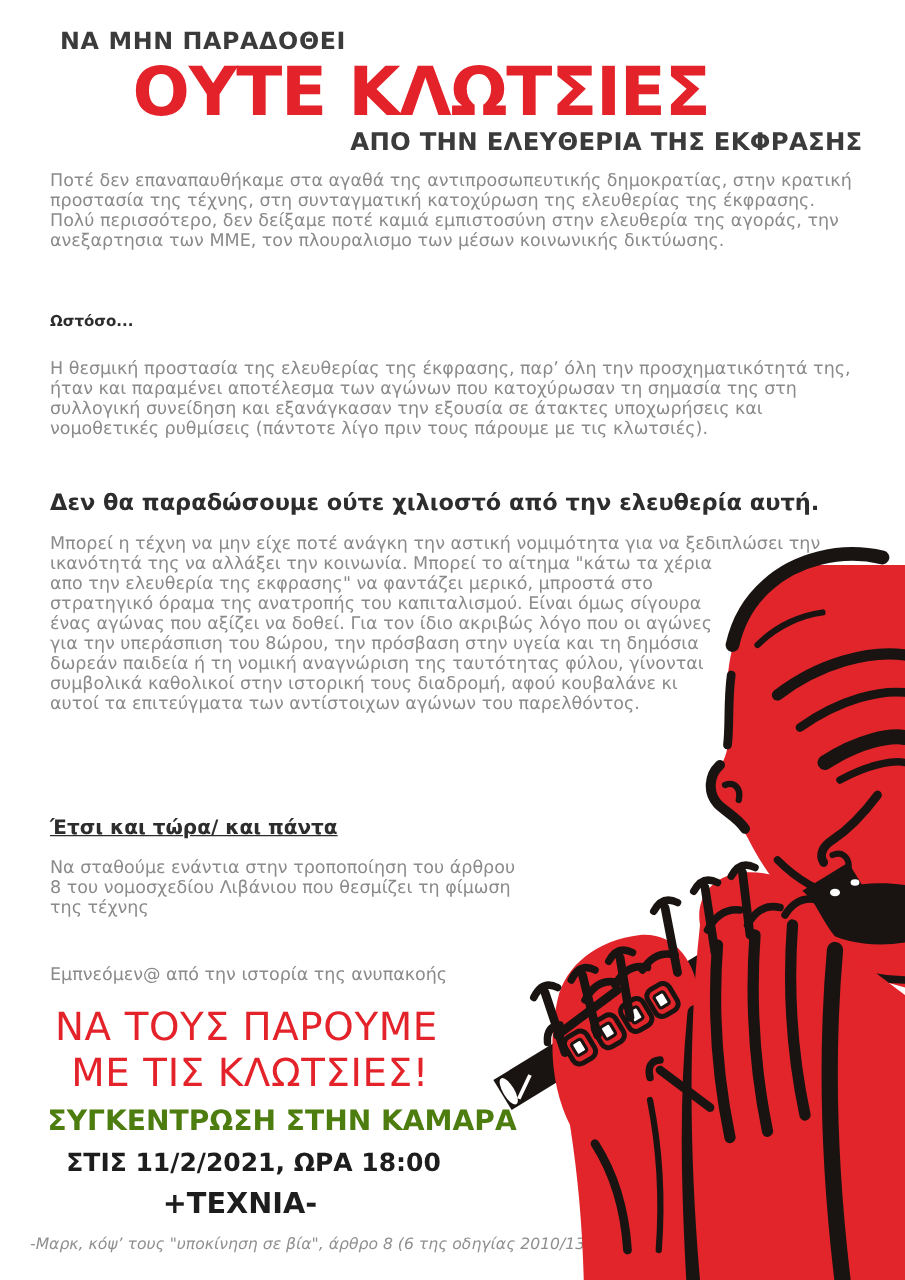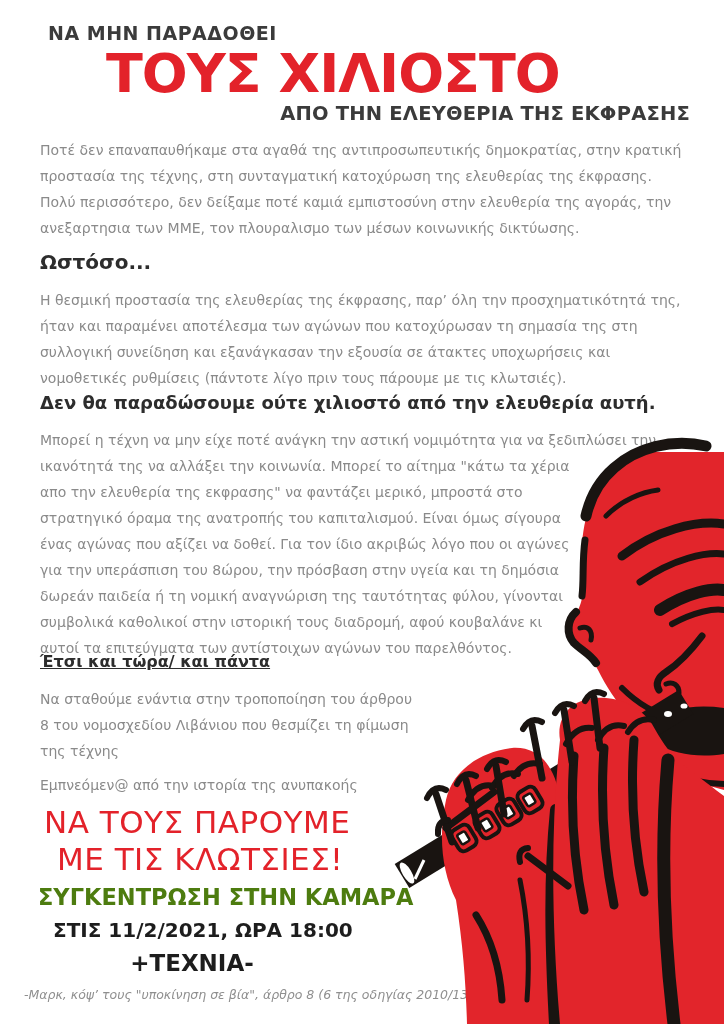--- a/index.html
+++ b/index.html
@@ -2,24 +2,24 @@
 <html><head>
 <meta charset="utf-8">
 <style>
   html,body{margin:0;padding:0;background:#ffffff;}
   body{font-family:"DejaVu Sans","Liberation Sans",sans-serif;}
   .poster{position:relative;width:724px;height:1024px;background:#ffffff;overflow:hidden;}
   .abs{position:absolute;}
   .kicker{left:48px;top:22px;font-size:19px;font-weight:bold;color:#3b3b3b;letter-spacing:.5px;}
   .title{left:106px;top:42px;font-size:54px;font-weight:bold;color:#e3222a;letter-spacing:-1px;}
   .subtitle{right:34px;top:102px;font-size:19.5px;font-weight:bold;color:#3b3b3b;letter-spacing:.2px;}
-  .para{color:#8a8a8a;font-size:14px;line-height:26px;text-align:left;}
+  .para{color:#8a8a8a;font-size:14px;line-height:16px;text-align:left;}
   .p1{left:40px;top:137px;width:648px;}
   .h-dark{font-weight:bold;color:#2d2d2d;}
-  .h-however{left:40px;top:250px;font-size:20px;}
+  .h-however{left:40px;top:250px;font-size:12px;}
   .p2{left:40px;top:287px;width:648px;}
   .h-statement{left:40px;top:392px;font-size:18px;width:660px;}
   .p3{left:40px;top:427px;width:650px;}
   .spacer-a{float:right;clear:right;width:2px;height:30px;}
   .spacer-b{float:right;clear:right;width:107px;height:230px;}
   .h-now{left:40px;top:652px;font-size:16px;text-decoration:underline;}
   .p4{left:40px;top:686px;width:380px;}
   .p5{left:40px;top:772px;width:430px;}
   .slogan{font-size:31px;font-weight:normal;color:#e3222a;letter-spacing:.5px;}
   .slogan1{left:44px;top:804px;}
@@ -29,21 +29,21 @@
   .signature{left:112px;top:950px;width:160px;text-align:center;font-size:23px;font-weight:bold;color:#1d1d1d;}
   .footer-quote{left:24px;top:987px;font-size:12.5px;font-style:italic;color:#8f8f8f;}
   .illu{left:0;top:0;width:724px;height:1024px;pointer-events:none;}
 </style>
 </head>
 <body>
 
 <div class="poster">
 
   <div class="abs kicker">ΝΑ ΜΗΝ ΠΑΡΑΔΟΘΕΙ</div>
-  <div class="abs title">ΤΟΥΣ ΧΙΛΙΟΣΤΟ</div>
+  <div class="abs title">ΟΥΤΕ ΚΛΩΤΣΙΕΣ</div>
   <div class="abs subtitle">ΑΠΟ ΤΗΝ ΕΛΕΥΘΕΡΙΑ ΤΗΣ ΕΚΦΡΑΣΗΣ</div>
 
   <div class="abs para p1">Ποτέ δεν επαναπαυθήκαμε στα αγαθά της αντιπροσωπευτικής δημοκρατίας, στην κρατική προστασία της τέχνης, στη συνταγματική κατοχύρωση της ελευθερίας της έκφρασης. Πολύ περισσότερο, δεν δείξαμε ποτέ καμιά εμπιστοσύνη στην ελευθερία της αγοράς, την ανεξαρτησια των ΜΜΕ, τον πλουραλισμο των μέσων κοινωνικής δικτύωσης.</div>
   <div class="abs h-dark h-however">Ωστόσο...</div>
   <div class="abs h-dark h-statement">Δεν θα παραδώσουμε ούτε χιλιοστό από την ελευθερία αυτή.</div>
   <div class="abs para p2">Η θεσμική προστασία της ελευθερίας της έκφρασης, παρ’ όλη την προσχηματικότητά της, ήταν και παραμένει αποτέλεσμα των αγώνων που κατοχύρωσαν τη σημασία της στη συλλογική συνείδηση και εξανάγκασαν την εξουσία σε άτακτες υποχωρήσεις και νομοθετικές ρυθμίσεις (πάντοτε λίγο πριν τους πάρουμε με τις κλωτσιές).</div>
 
   <div class="abs para p3">
     <span class="spacer-a"></span>
     <span class="spacer-b"></span>

